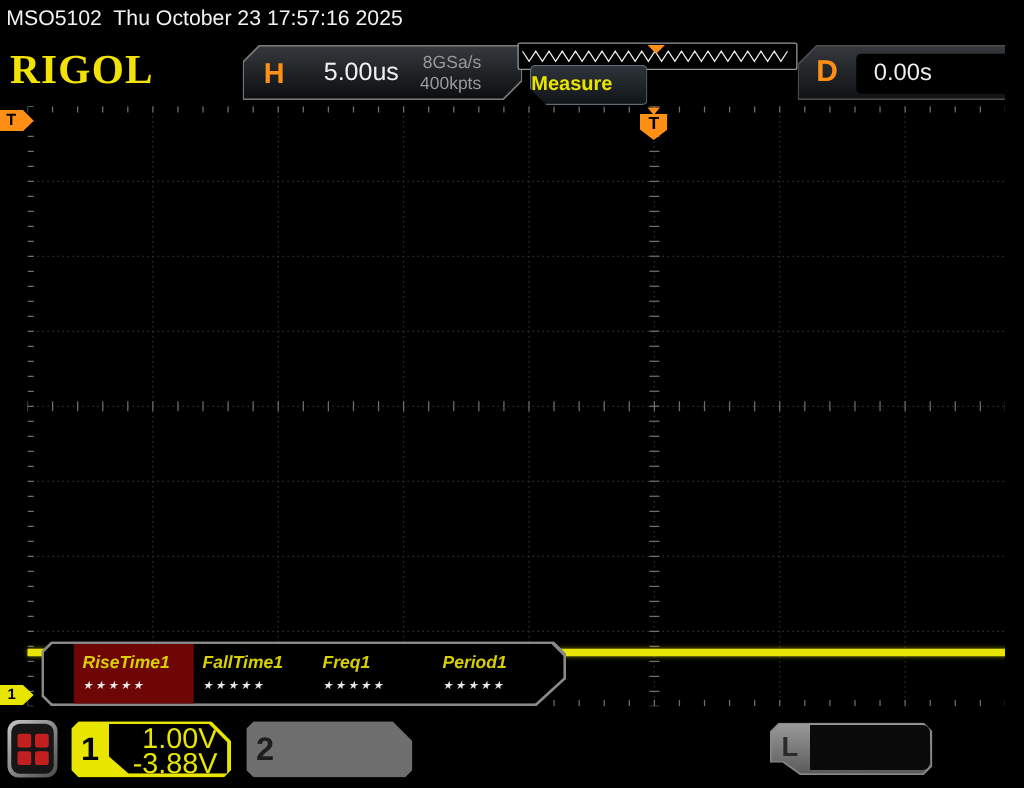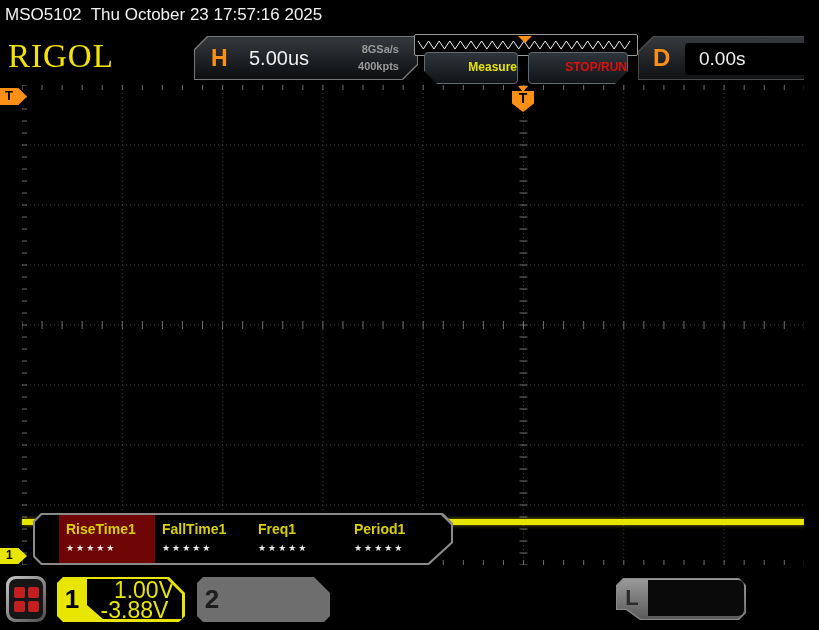--- a/index.html
+++ b/index.html
@@ -5,40 +5,40 @@
   html,body{margin:0;padding:0;background:#000;}
   #screen{position:relative;width:804px;height:630px;background:#000;overflow:hidden;
           font-family:"Liberation Sans",sans-serif;-webkit-font-smoothing:antialiased;}
   .abs{position:absolute;}
 
   
   #titlebar{left:0;top:0;width:819px;height:32px;color:#f2f2f2;font-size:17px;
             line-height:30px;padding-left:5px;white-space:pre;}
 
   
-  #logo{left:8px;top:38px;font-family:"Liberation Serif",serif;font-weight:normal;
+  #logo{left:8px;top:38px;font-family:"Liberation Serif",serif;font-weight:bold;
         font-size:33px;color:#f2e205;letter-spacing:1px;}
   #stop-badge{left:124px;top:44px;width:68px;height:32px;background:#3d3d3d;
         border-radius:50%;text-align:center;line-height:32px;color:#e56060;
         font-weight:bold;font-size:17px;letter-spacing:1px;}
   .panel-shell{background:#777;}
   #h-panel{left:194px;top:36px;width:224px;height:44px;
         clip-path:polygon(13px 0,100% 0,100% calc(100% - 15px),calc(100% - 15px) 100%,0 100%,0 13px);}
   #h-panel .inner{position:absolute;inset:1px;background:linear-gradient(#35393d,#0c0e10);
         clip-path:polygon(13px 0,100% 0,100% calc(100% - 15px),calc(100% - 15px) 100%,0 100%,0 13px);}
   #h-label{left:16px;top:8px;color:#ff9015;font-size:23px;font-weight:bold;}
-  #h-timebase{left:54px;top:10px;color:#f0f0f0;font-size:20px;}
-  #h-rate{right:18px;top:4px;color:#9a9a9a;font-size:11px;text-align:right;line-height:17px;font-weight:bold;}
+  #h-timebase{left:64px;top:10px;color:#f0f0f0;font-size:20px;}
+  #h-rate{right:32px;top:4px;color:#9a9a9a;font-size:14px;text-align:right;line-height:17px;}
 
   #preview-strip{left:414px;top:34px;width:222px;height:20px;background:#000;
         border:1px solid #999;border-radius:2px;}
   #preview-tri{left:518px;top:36px;width:0;height:0;border-left:7px solid transparent;
         border-right:7px solid transparent;border-top:7px solid #ff9015;}
   .tool-btn{height:30px;border:1px solid #5f6a72;background:linear-gradient(#2e343a,#111518);
-        text-align:right;line-height:29px;font-weight:bold;font-size:12px;border-radius:4px;}
+        text-align:left;line-height:29px;font-weight:bold;font-size:16px;border-radius:4px;}
   #measure-btn{left:424px;top:52px;width:92px;color:#e8e400;
         clip-path:polygon(0 0,100% 0,100% 100%,13px 100%,0 calc(100% - 13px));}
   #stoprun-btn{left:528px;top:52px;width:98px;color:#dd1010;
         clip-path:polygon(0 0,100% 0,100% calc(100% - 13px),calc(100% - 13px) 100%,0 100%);}
   #d-panel{left:638px;top:36px;width:181px;height:44px;background:#4a4a4a;
         clip-path:polygon(15px 0,100% 0,100% 100%,0 100%,0 15px);}
   #d-panel .inner{position:absolute;inset:1px;background:linear-gradient(#35393d,#101214);
         clip-path:polygon(15px 0,100% 0,100% 100%,0 100%,0 15px);}
   #d-label{left:14px;top:7px;color:#ff9015;font-size:24px;font-weight:bold;}
   #d-valuebox{left:46px;top:6px;width:130px;height:32px;background:#000;border-radius:4px;
@@ -63,21 +63,21 @@
 
   #waveform-ch1{left:22px;top:519px;width:797px;height:6px;background:#e8e600;
         box-shadow:0 0 4px rgba(232,230,0,.55);}
 
   
   #measure-panel{left:33px;top:513px;width:420px;height:52px;background:#8a8a8a;
         clip-path:polygon(8px 0,calc(100% - 10px) 0,100% 10px,100% calc(100% - 22px),calc(100% - 24px) 100%,8px 100%,0 calc(100% - 8px),0 8px);
         z-index:5;}
   #measure-panel .inner{position:absolute;inset:2px;background:#000;
         clip-path:polygon(7px 0,calc(100% - 10px) 0,100% 10px,100% calc(100% - 21px),calc(100% - 23px) 100%,7px 100%,0 calc(100% - 7px),0 7px);
-        display:flex;align-items:stretch;padding-left:24px;box-sizing:border-box;}
+        display:flex;align-items:stretch;padding-left:24px;box-sizing:border-box;font-style:italic;}
   .meas-item{width:96px;padding:6px 0 0 7px;box-sizing:border-box;}
   .meas-item.hl{background:#6e0606;}
   .meas-label{color:#d8cf00;font-size:14px;font-weight:bold;}
   .meas-value{color:#e8e8e8;font-size:9px;letter-spacing:2px;margin-top:6px;}
 
   
   #menu-btn{left:6px;top:576px;width:40px;height:46px;border-radius:9px;
         background:linear-gradient(135deg,#c8c8c8,#4a4a4a);}
   #menu-btn .inner{position:absolute;inset:3px;border-radius:7px;background:#161616;
         display:grid;grid-template-columns:11px 11px;grid-template-rows:11px 11px;gap:3px;
@@ -92,21 +92,21 @@
   .ch-num{position:absolute;left:0;top:0;width:30px;height:100%;
         font-size:26px;font-weight:bold;line-height:45px;text-align:center;}
   .ch-inner{position:absolute;left:30px;top:2px;right:3px;bottom:3px;background:#000;
         clip-path:polygon(0 0,calc(100% - 15px) 0,100% 15px,100% 100%,16px 100%,0 calc(100% - 14px));
         font-size:23px;line-height:20px;padding:1px 8px 12px 8px;box-sizing:border-box;}
   #ch1-panel .ch-num{color:#000;}
   #ch2-panel .ch-num{color:#1d1d1d;}
   #ch1-panel .ch-inner{color:#e8e600;}
   #ch2-panel .ch-inner{color:#a8a8a8;}
   .ch-row1{display:flex;align-items:center;gap:5px;}
-  .ch-row2{text-align:center;}
+  .ch-row2{text-align:right;}
   .dc-icon{display:inline-block;width:14px;}
   .dc-icon .solid{height:2px;background:currentColor;margin-bottom:2px;}
   .dc-icon .dash{height:2px;background:linear-gradient(90deg,currentColor 0 3px,transparent 3px 5px);
         background-size:5px 2px;}
 
   #logic-panel{left:616px;top:578px;width:130px;height:42px;background:#888;border-radius:7px;
         clip-path:polygon(7px 0,calc(100% - 7px) 0,100% 7px,100% calc(100% - 7px),calc(100% - 7px) 100%,24px 100%,10px calc(100% - 10px),0 calc(100% - 10px),0 7px);}
   #logic-panel .shade{position:absolute;inset:1px;background:linear-gradient(#9a9a9a,#5a5a5a);
         clip-path:inherit;}
   #logic-label{position:absolute;left:0;top:0;width:32px;height:100%;color:#2a2a2a;
@@ -136,21 +136,20 @@
   </div>
 
   <div id="preview-strip" class="abs">
     <svg width="220" height="18">
       <polyline id="zigzag" points="3,6 8.3,14 13.6,6 18.9,14 24.2,6 29.5,14 34.8,6 40.1,14 45.4,6 50.699999999999996,14 56,6 61.3,14 66.6,6 71.89999999999999,14 77.2,6 82.5,14 87.8,6 93.1,14 98.39999999999999,6 103.7,14 109,6 114.3,14 119.6,6 124.89999999999999,14 130.2,6 135.5,14 140.79999999999998,6 146.1,14 151.4,6 156.7,14 162,6 167.29999999999998,14 172.6,6 177.9,14 183.2,6 188.5,14 193.79999999999998,6 199.1,14 204.4,6 209.7,14 215,6 " fill="none" stroke="#f0f0f0" stroke-width="1"></polyline>
     </svg>
   </div>
   <div id="preview-tri" class="abs"></div>
 
   <div id="measure-btn" class="abs tool-btn">Measure</div>
-  <div id="stoprun-btn" class="abs tool-btn">STOP/RUN</div>
 
   <div id="d-panel" class="abs">
     <div class="inner">
       <div id="d-label" class="abs">D</div>
       <div id="d-valuebox" class="abs">0.00s</div>
     </div>
   </div>
 
   <svg id="graticule" class="abs" width="797" height="480">
       <line x1="100.3" y1="0" x2="100.3" y2="480" class="gridline"></line>

